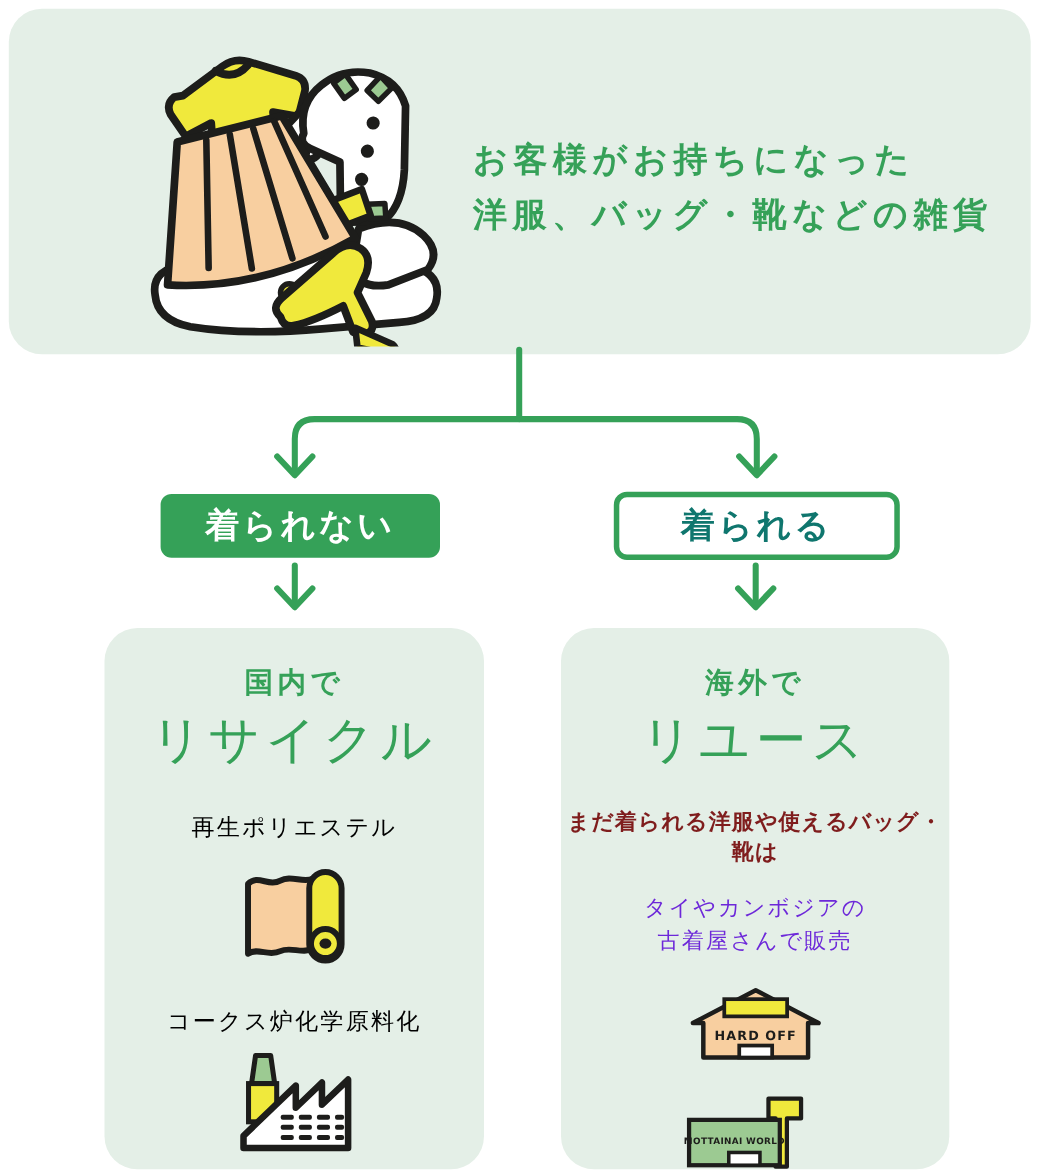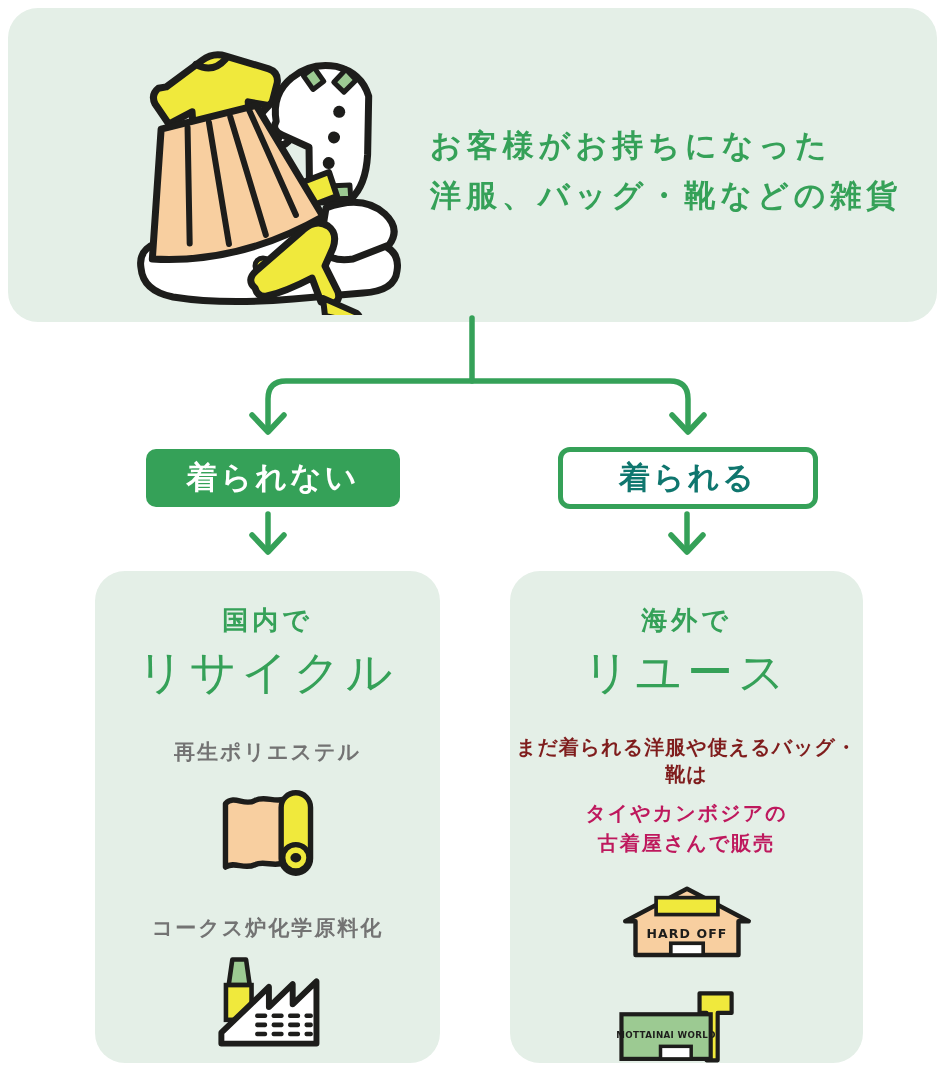--- a/index.html
+++ b/index.html
@@ -24,25 +24,25 @@
   .label-right{left:558px;top:447px;width:260px;height:62px;background:#ffffff;
     color:#0f766e;border:5px solid #35a158;border-radius:12px;}
 
   
   .content-box{position:absolute;top:571px;height:492px;background:#e4efe7;border-radius:30px;
     display:flex;flex-direction:column;align-items:center;text-align:center;box-sizing:border-box;}
   .content-left{left:95px;width:345px;}
   .content-right{left:510px;width:353px;}
   .subtitle{margin-top:32px;color:#35a158;font-size:26px;font-weight:800;letter-spacing:4px;}
   .big-title{margin-top:4px;color:#35a158;font-size:46px;font-weight:400;letter-spacing:5px;}
-  .item-label{color:#737373;font-size:21px;font-weight:700;letter-spacing:2px;}
+  .item-label{color:#000000;font-size:21px;font-weight:400;letter-spacing:2px;}
   .item-label.first{margin-top:34px;}
   .item-label.second{margin-top:26px;}
   .note{margin-top:30px;color:#7f1d1d;font-size:20px;font-weight:800;letter-spacing:1px;}
-  .detail{margin-top:10px;color:#be185d;font-size:20px;font-weight:700;letter-spacing:2px;line-height:30px;}
+  .detail{margin-top:22px;color:#6d28d9;font-size:20px;font-weight:400;letter-spacing:2px;line-height:30px;}
   .icon-fabric{margin-top:12px;}
   .icon-factory{margin-top:12px;}
   .icon-store1{margin-top:22px;}
   .icon-store2{margin-top:24px;}
 </style>
 </head>
 <body>
 
 <div class="stage">
 

